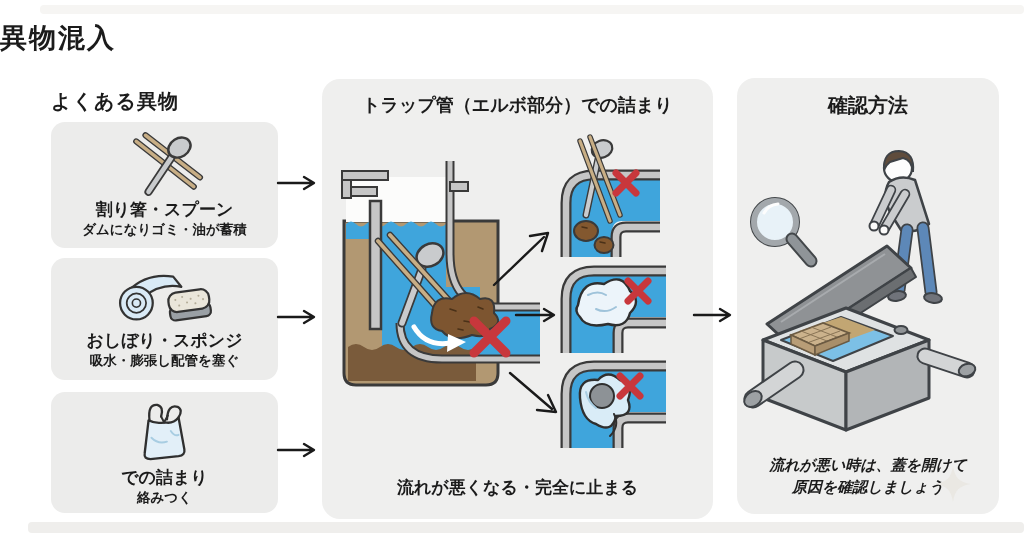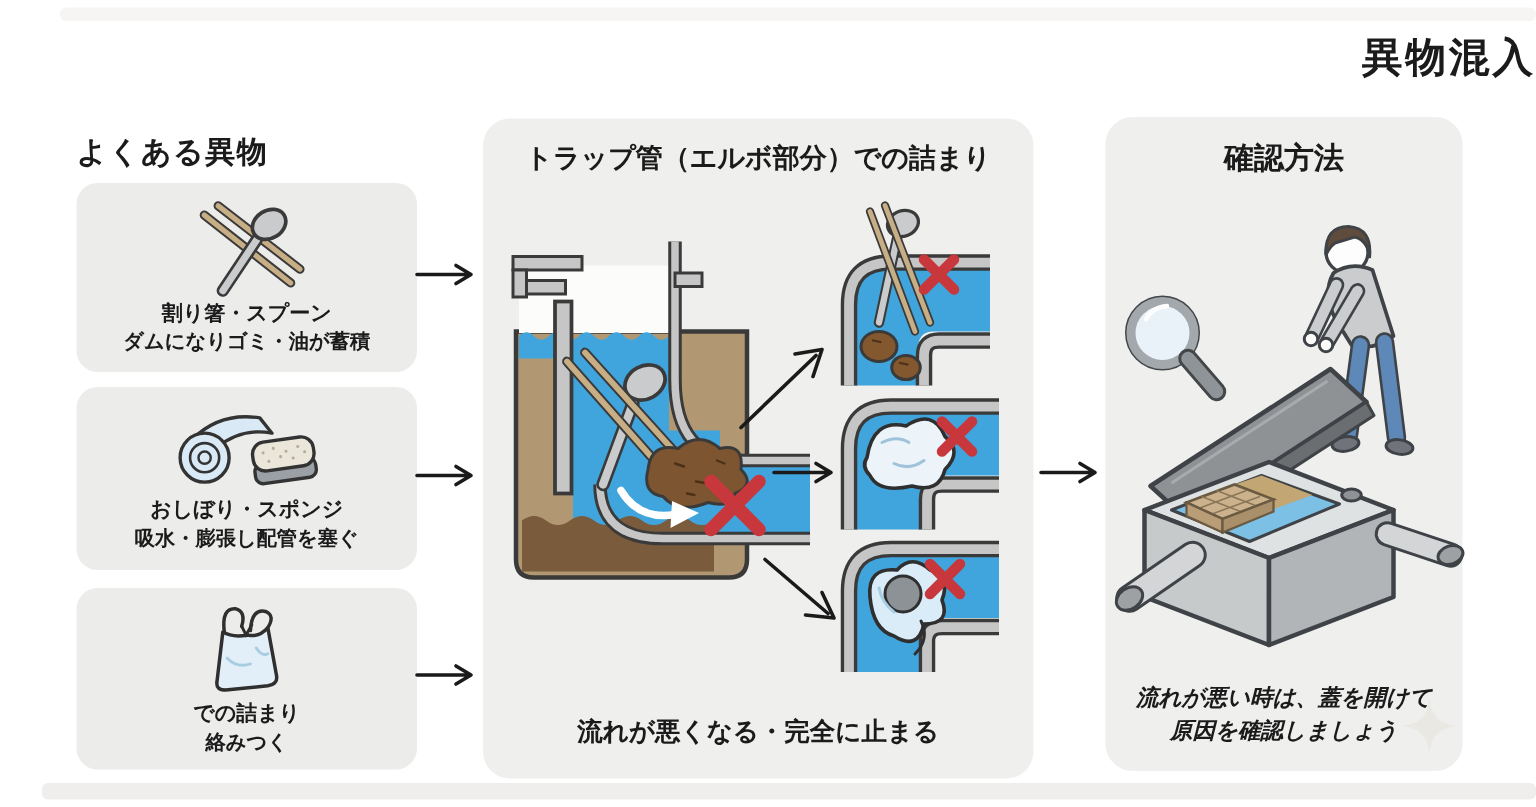--- a/index.html
+++ b/index.html
@@ -1,26 +1,26 @@
 <!DOCTYPE html>
 <html><head>
 <meta charset="utf-8">
 <style>
   html,body{margin:0;padding:0;background:#ffffff;}
   .stage{position:relative;width:1024px;height:538px;background:#ffffff;overflow:hidden;
          font-family:"DejaVu Sans",sans-serif;color:#1b1b1b;}
   .abs{position:absolute;}
   .band{background:#efeeec;border-radius:4px;}
-  .title{left:0;top:20px;width:1024px;text-align:right;font-size:27px;font-weight:800;letter-spacing:2px;}
+  .title{left:0;top:20px;width:1024px;text-align:left;font-size:27px;font-weight:800;letter-spacing:2px;}
   .col-hdr{font-size:20px;font-weight:800;text-align:left;letter-spacing:1px;}
   .box{background:#ececeb;border-radius:14px;display:flex;flex-direction:column;
        align-items:center;justify-content:center;text-align:center;}
-  .box .l1{font-size:14px;font-weight:800;line-height:1.2;margin-top:4px;}
+  .box .l1{font-size:17px;font-weight:800;line-height:1.2;margin-top:4px;}
   .box .l2{font-size:13.5px;font-weight:700;line-height:1.3;margin-top:2px;}
-  .panel{background:#efefee;border-radius:18px;}
+  .panel{background:#efefee;border-radius:18px;padding-left:24px;}
   .panel-hdr{left:0;width:100%;text-align:center;font-size:18px;font-weight:800;}
   .cap{font-size:17px;font-weight:800;text-align:center;width:100%;left:0;}
   .cap2{font-size:15px;font-weight:800;text-align:center;width:100%;left:0;line-height:1.32;font-style:italic;}
   svg{display:block;overflow:visible;}
 </style>
 </head>
 <body>
 
 <div class="stage">
 

